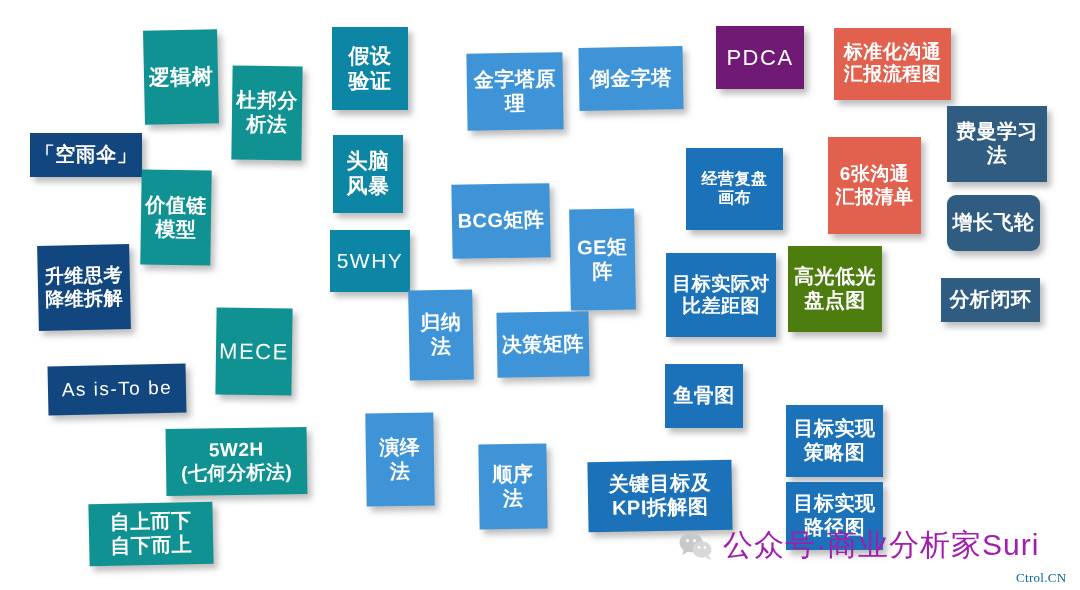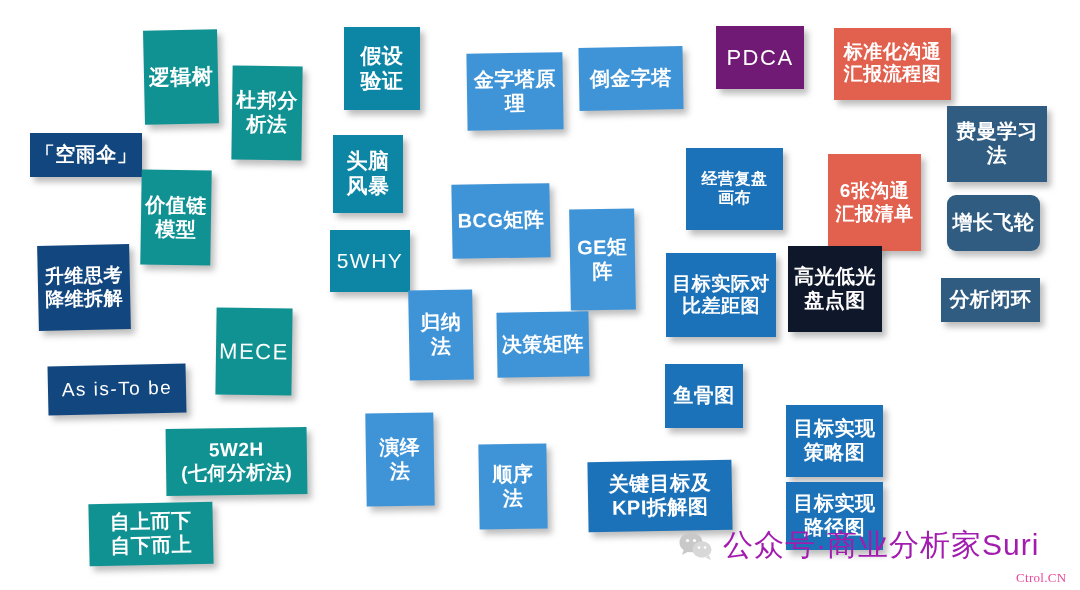--- a/index.html
+++ b/index.html
@@ -66,49 +66,49 @@
 </style>
 </head>
 <body>
 
 <div id="canvas" style="background: rgb(255, 255, 255);">
 
   <div id="cards-layer">
       <div class="card" style="left: 144px; top: 30px; width: 74px; height: 94px; background: rgb(16, 146, 147); font-size: 21px; transform: rotate(-1.2deg);">逻辑树</div>
       <div class="card" style="left: 232px; top: 66px; width: 70px; height: 94px; background: rgb(16, 146, 147); font-size: 20px; transform: rotate(0.8deg);">杜邦分
 析法</div>
-      <div class="card" style="left: 344px; top: 27px; width: 76px; height: 83px; background: rgb(13, 134, 166); font-size: 21px; transform: rotate(0deg);">假设
+      <div class="card" style="left: 332px; top: 27px; width: 76px; height: 83px; background: rgb(13, 134, 166); font-size: 21px; transform: rotate(0deg);">假设
 验证</div>
       <div class="card" style="left: 467px; top: 53px; width: 96px; height: 77px; background: rgb(63, 148, 216); font-size: 20px; transform: rotate(-0.9deg);">金字塔原
 理</div>
       <div class="card" style="left: 579px; top: 47px; width: 104px; height: 63px; background: rgb(63, 148, 216); font-size: 20px; transform: rotate(-1deg);">倒金字塔</div>
       <div class="card latin" style="left: 716px; top: 26px; width: 88px; height: 63px; background: #701a75; font-size: 22px; transform: rotate(0deg);">PDCA</div>
       <div class="card" style="left: 834px; top: 28px; width: 117px; height: 72px; background: rgb(226, 97, 78); font-size: 19px; transform: rotate(0deg); font-family: Liberation Mono, monospace;">标准化沟通
 汇报流程图</div>
       <div class="card" style="left: 947px; top: 106px; width: 100px; height: 76px; background: rgb(47, 92, 128); font-size: 20px; transform: rotate(0deg);">费曼学习
 法</div>
       <div class="card" style="left: 30px; top: 133px; width: 112px; height: 44px; background: rgb(18, 70, 127); font-size: 20px; transform: rotate(0deg);">「空雨伞」</div>
       <div class="card" style="left: 333px; top: 135px; width: 70px; height: 78px; background: rgb(13, 134, 166); font-size: 21px; transform: rotate(0deg);">头脑
 风暴</div>
       <div class="card" style="left: 686px; top: 148px; width: 97px; height: 82px; background: rgb(28, 114, 184); font-size: 16px; transform: rotate(0deg);">经营复盘
 画布</div>
-      <div class="card" style="left: 828px; top: 137px; width: 93px; height: 97px; background: rgb(226, 97, 78); font-size: 19px; transform: rotate(0deg); margin-top: 17px;">6张沟通
+      <div class="card" style="left: 828px; top: 137px; width: 93px; height: 97px; background: rgb(226, 97, 78); font-size: 19px; transform: rotate(0deg);">6张沟通
 汇报清单</div>
       <div class="card" style="left: 141px; top: 170px; width: 70px; height: 95px; background: rgb(16, 146, 147); font-size: 20px; transform: rotate(0.9deg);">价值链
 模型</div>
       <div class="card" style="left: 452px; top: 184px; width: 98px; height: 74px; background: rgb(63, 148, 216); font-size: 20px; transform: rotate(-1deg);">BCG矩阵</div>
       <div class="card" style="left: 947px; top: 195px; width: 93px; height: 56px; background: rgb(47, 92, 128); font-size: 20px; transform: rotate(0deg); border-radius: 9px;">增长飞轮</div>
       <div class="card" style="left: 38px; top: 245px; width: 92px; height: 85px; background: rgb(18, 70, 127); font-size: 19px; transform: rotate(-1.2deg);">升维思考
 降维拆解</div>
       <div class="card latin" style="left: 330px; top: 230px; width: 80px; height: 62px; background: rgb(13, 134, 166); font-size: 21px; transform: rotate(0deg);">5WHY</div>
       <div class="card" style="left: 570px; top: 209px; width: 65px; height: 101px; background: rgb(63, 148, 216); font-size: 20px; transform: rotate(-1deg);">GE矩
 阵</div>
       <div class="card" style="left: 666px; top: 253px; width: 110px; height: 84px; background: rgb(28, 114, 184); font-size: 19px; transform: rotate(0deg);">目标实际对
 比差距图</div>
-      <div class="card" style="left: 788px; top: 246px; width: 94px; height: 86px; background: #0f172a; font-size: 20px; transform: rotate(0deg);">高光低光
+      <div class="card" style="left: 788px; top: 246px; width: 94px; height: 86px; background: #4d7c0f; font-size: 20px; transform: rotate(0deg);">高光低光
 盘点图</div>
       <div class="card" style="left: 941px; top: 278px; width: 99px; height: 44px; background: rgb(47, 92, 128); font-size: 20px; transform: rotate(0deg);">分析闭环</div>
       <div class="card latin" style="left: 216px; top: 308px; width: 76px; height: 87px; background: rgb(16, 146, 147); font-size: 22px; transform: rotate(0.8deg);">MECE</div>
       <div class="card" style="left: 409px; top: 290px; width: 64px; height: 90px; background: rgb(63, 148, 216); font-size: 20px; transform: rotate(-1.1deg);">归纳法</div>
       <div class="card" style="left: 497px; top: 312px; width: 92px; height: 65px; background: rgb(63, 148, 216); font-size: 20px; transform: rotate(-1deg);">决策矩阵</div>
       <div class="card" style="left: 665px; top: 364px; width: 78px; height: 64px; background: rgb(28, 114, 184); font-size: 20px; transform: rotate(0deg);">鱼骨图</div>
       <div class="card latin" style="left: 48px; top: 365px; width: 138px; height: 49px; background: rgb(18, 70, 127); font-size: 19px; transform: rotate(-1.2deg);">As is-To be</div>
       <div class="card" style="left: 786px; top: 405px; width: 97px; height: 72px; background: rgb(28, 114, 184); font-size: 20px; transform: rotate(0deg);">目标实现
 策略图</div>
       <div class="card" style="left: 166px; top: 428px; width: 141px; height: 67px; background: rgb(16, 146, 147); font-size: 19px; transform: rotate(-0.8deg);">5W2H
@@ -130,15 +130,15 @@
       <ellipse cx="23" cy="18.5" rx="9.5" ry="8.2" fill="#d8d8d8"></ellipse>
       <path d="M30 24.5 L32 29 L26.5 26.5 Z" fill="#d8d8d8"></path>
       <circle cx="8.5" cy="9.5" r="1.6" fill="#ffffff"></circle>
       <circle cx="15.5" cy="9.5" r="1.6" fill="#ffffff"></circle>
       <circle cx="20" cy="16.5" r="1.3" fill="#ffffff"></circle>
       <circle cx="26" cy="16.5" r="1.3" fill="#ffffff"></circle>
     </svg>
     <span id="watermark-text">公众号·商业分析家Suri</span>
   </div>
 
-  <div id="credit" style="left: 1016px; top: 570px; color: #ec4899;">Ctrol.CN</div>
+  <div id="credit" style="left: 1016px; top: 570px; color: #0369a1;">Ctrol.CN</div>
 
 </div>
 
 </body></html>

